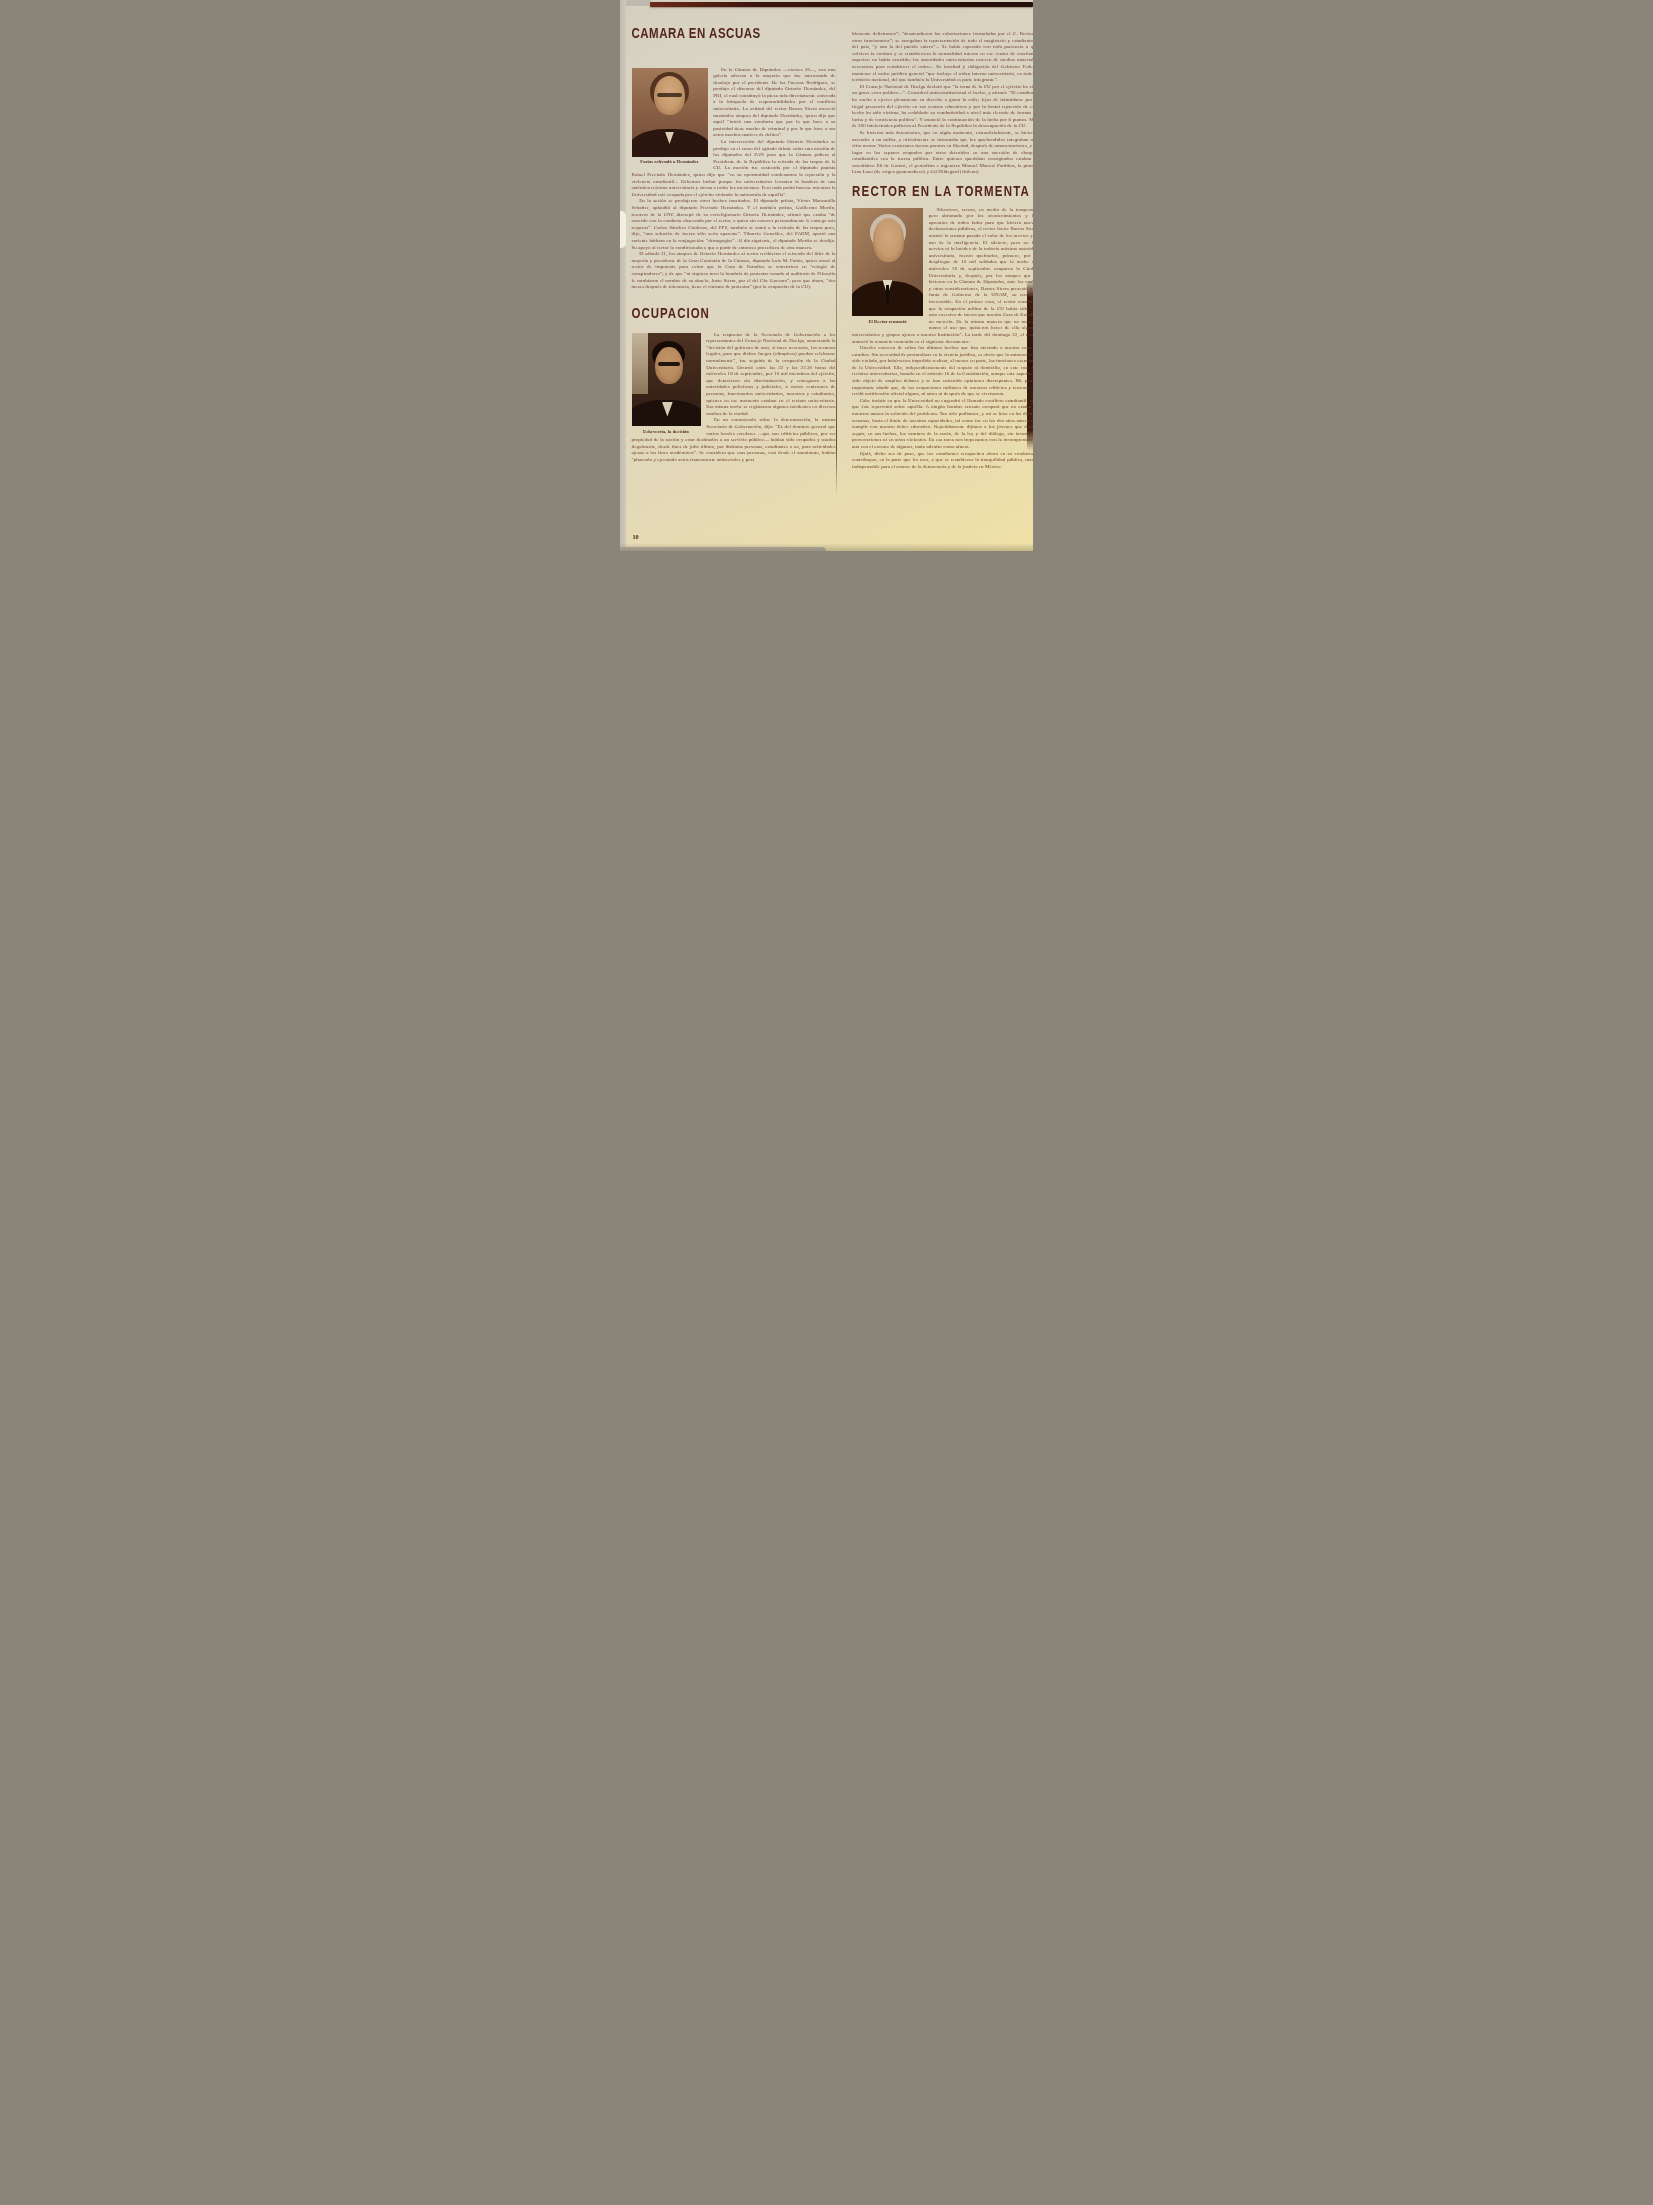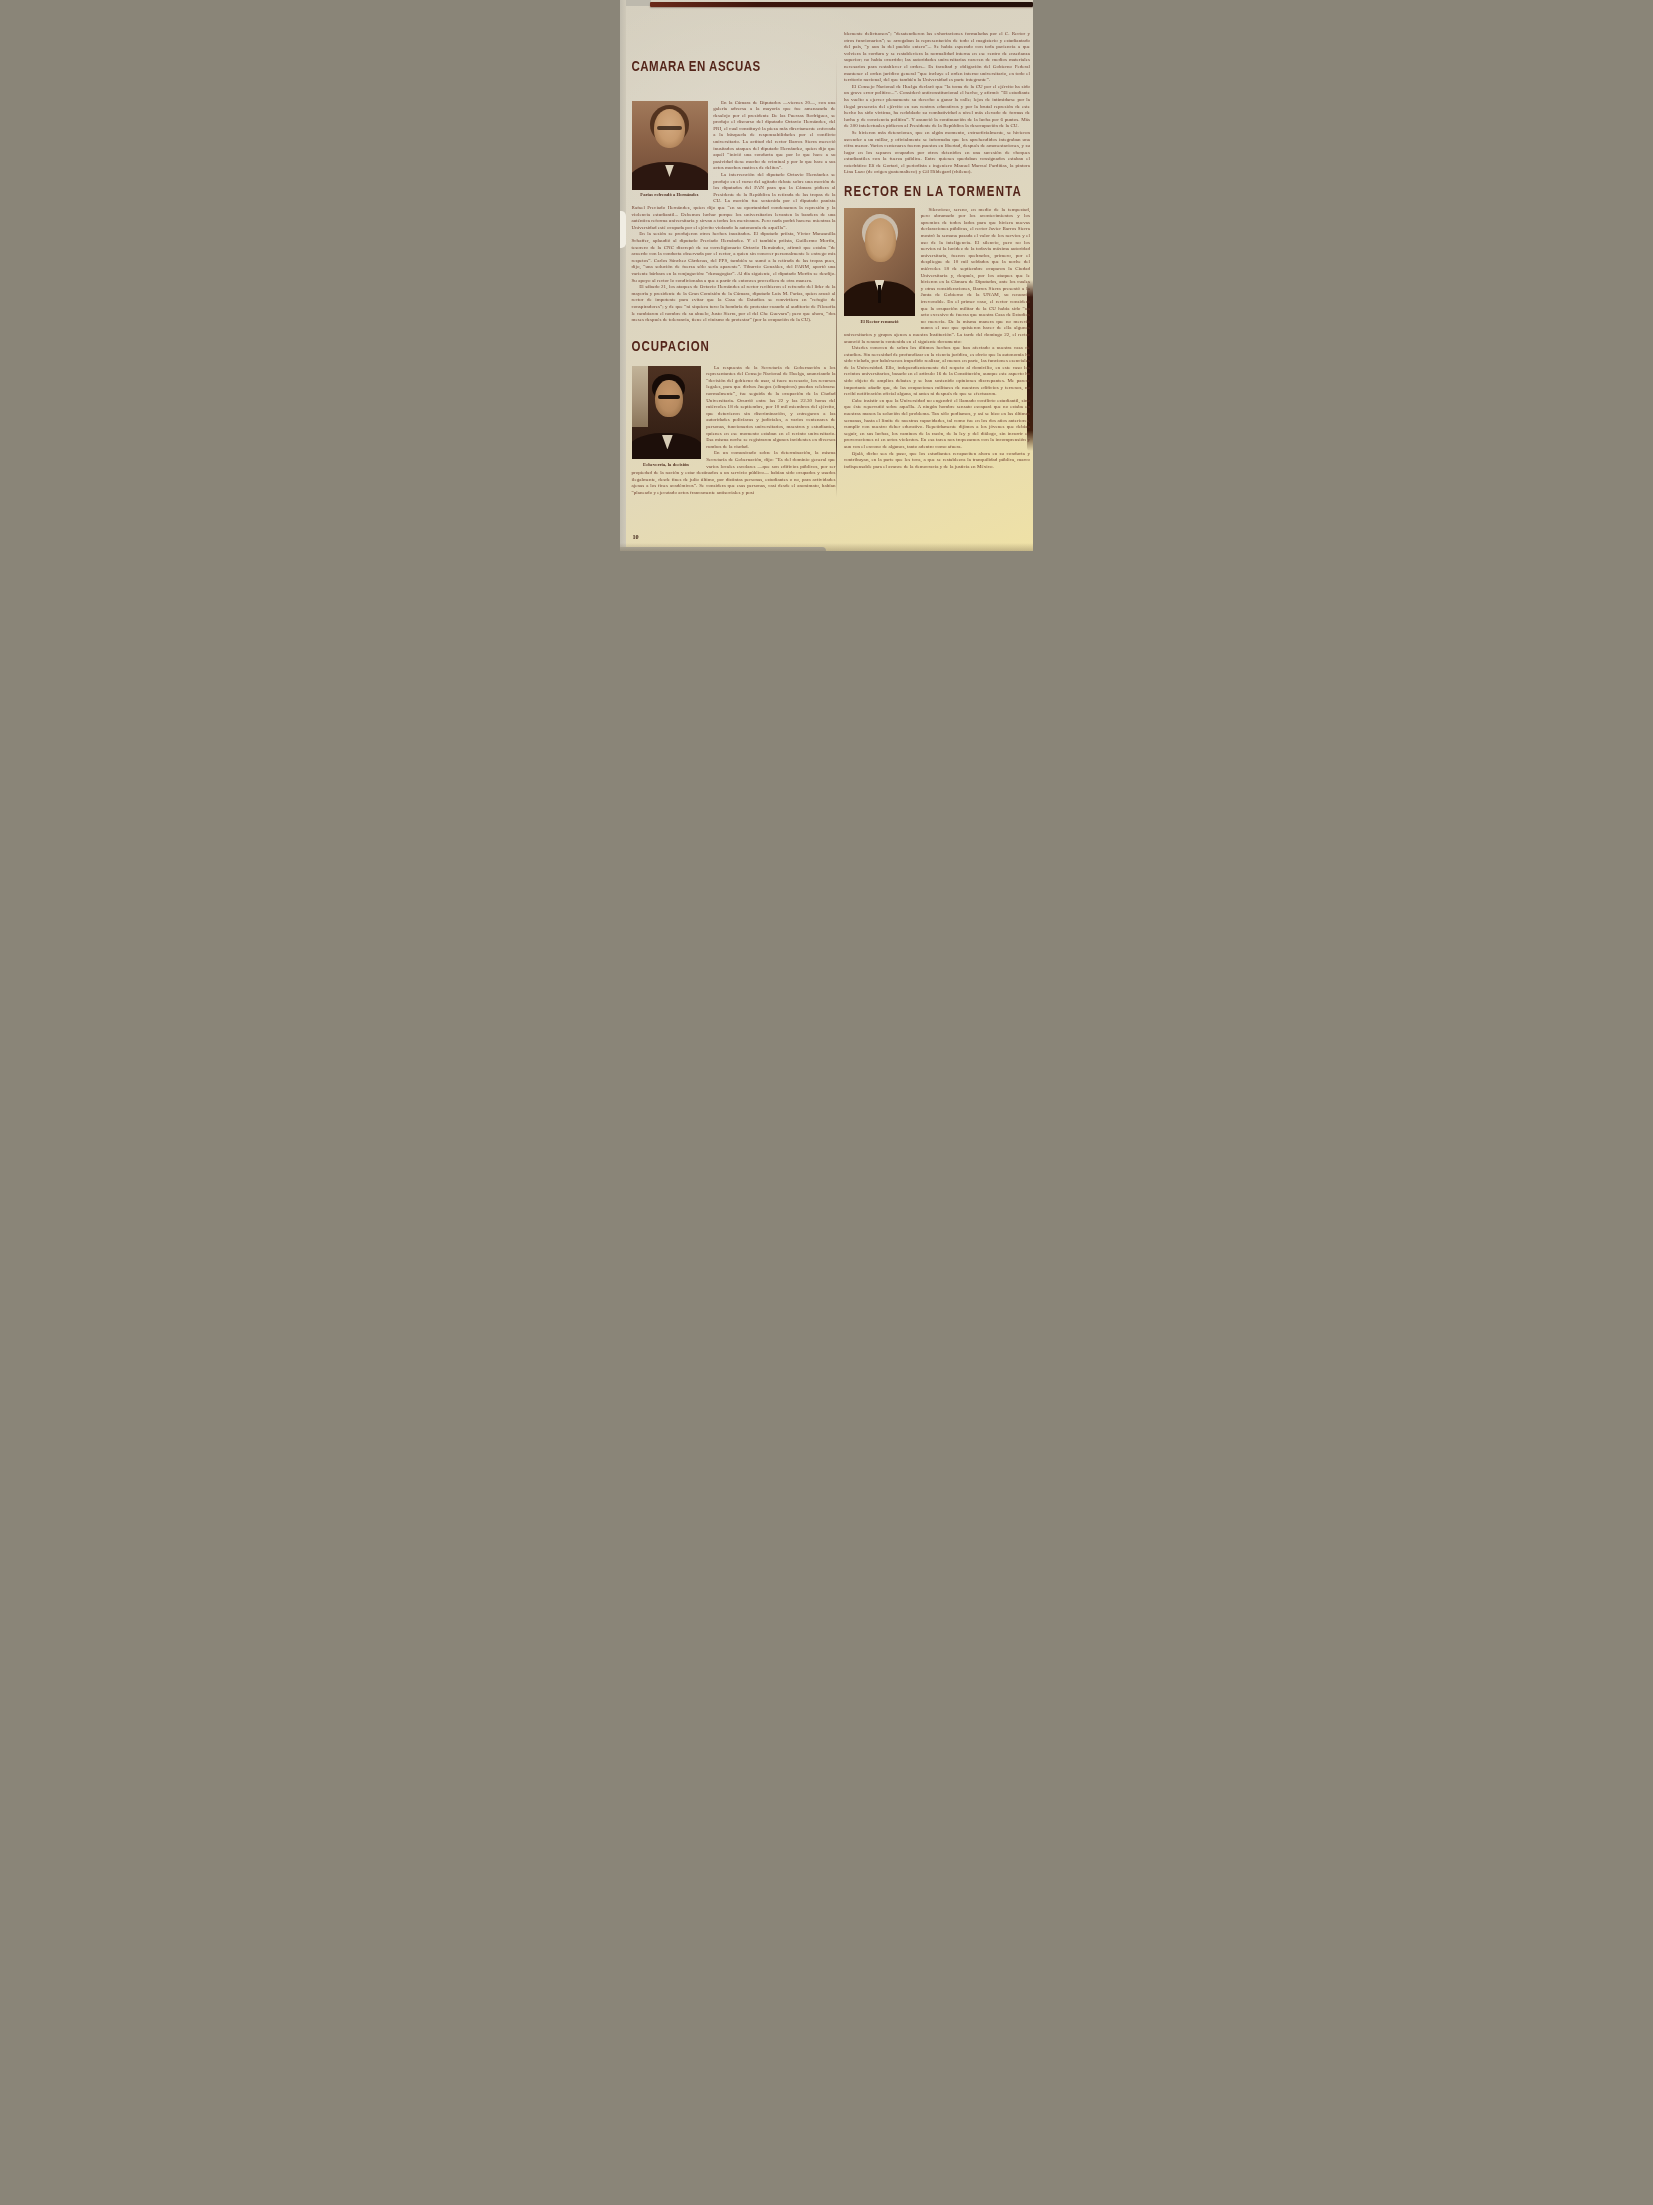--- a/index.html
+++ b/index.html
@@ -27,22 +27,22 @@
     background:linear-gradient(180deg,rgba(58,26,16,0) 0%,#3a1a10 10%,#2e130b 50%,#41200f 88%,rgba(58,26,16,0) 100%);
     border-radius:3.8px 0 0 3.8px;filter:blur(0.5px);}
   .edge-bottom{position:absolute;left:0;right:0;bottom:0;height:7.7px;
     background:linear-gradient(180deg,rgba(110,95,70,0),rgba(110,95,70,0.35));}
   .tear{position:absolute;left:0;bottom:0;width:206px;height:4.3px;background:#b3aea0;
     border-radius:0 4.8px 0 0;}
   .col-rule{position:absolute;left:216px;top:57px;height:440px;width:1px;
     background:linear-gradient(180deg,rgba(80,40,25,0) 0%,rgba(80,40,25,0.28) 25%,rgba(70,34,20,0.45) 60%,rgba(48,22,12,0.75) 88%,rgba(48,22,12,0) 100%);}
 
   
-  .col-left{position:absolute;left:11.5px;top:30px;width:204px;margin-top:33px;}
-  .col-right{position:absolute;left:224px;top:31px;width:186px;}
+  .col-left{position:absolute;left:11.5px;top:30px;width:204px;}
+  .col-right{position:absolute;left:232px;top:31px;width:186px;}
 
   
   .headline{
     font-family:"Liberation Sans", sans-serif;font-weight:bold;color:#54251a;
     font-size:11.5px;line-height:1;margin:0;white-space:nowrap;
     transform:scale(1,1.22);transform-origin:left bottom;
   }
   .hl-camara{letter-spacing:0.5px;margin-bottom:25px;}
   .hl-ocupacion{letter-spacing:1px;margin:19px 0 10.5px 0;}
   .hl-rector{letter-spacing:1.2px;margin:12.4px 0 6.7px 0;}

